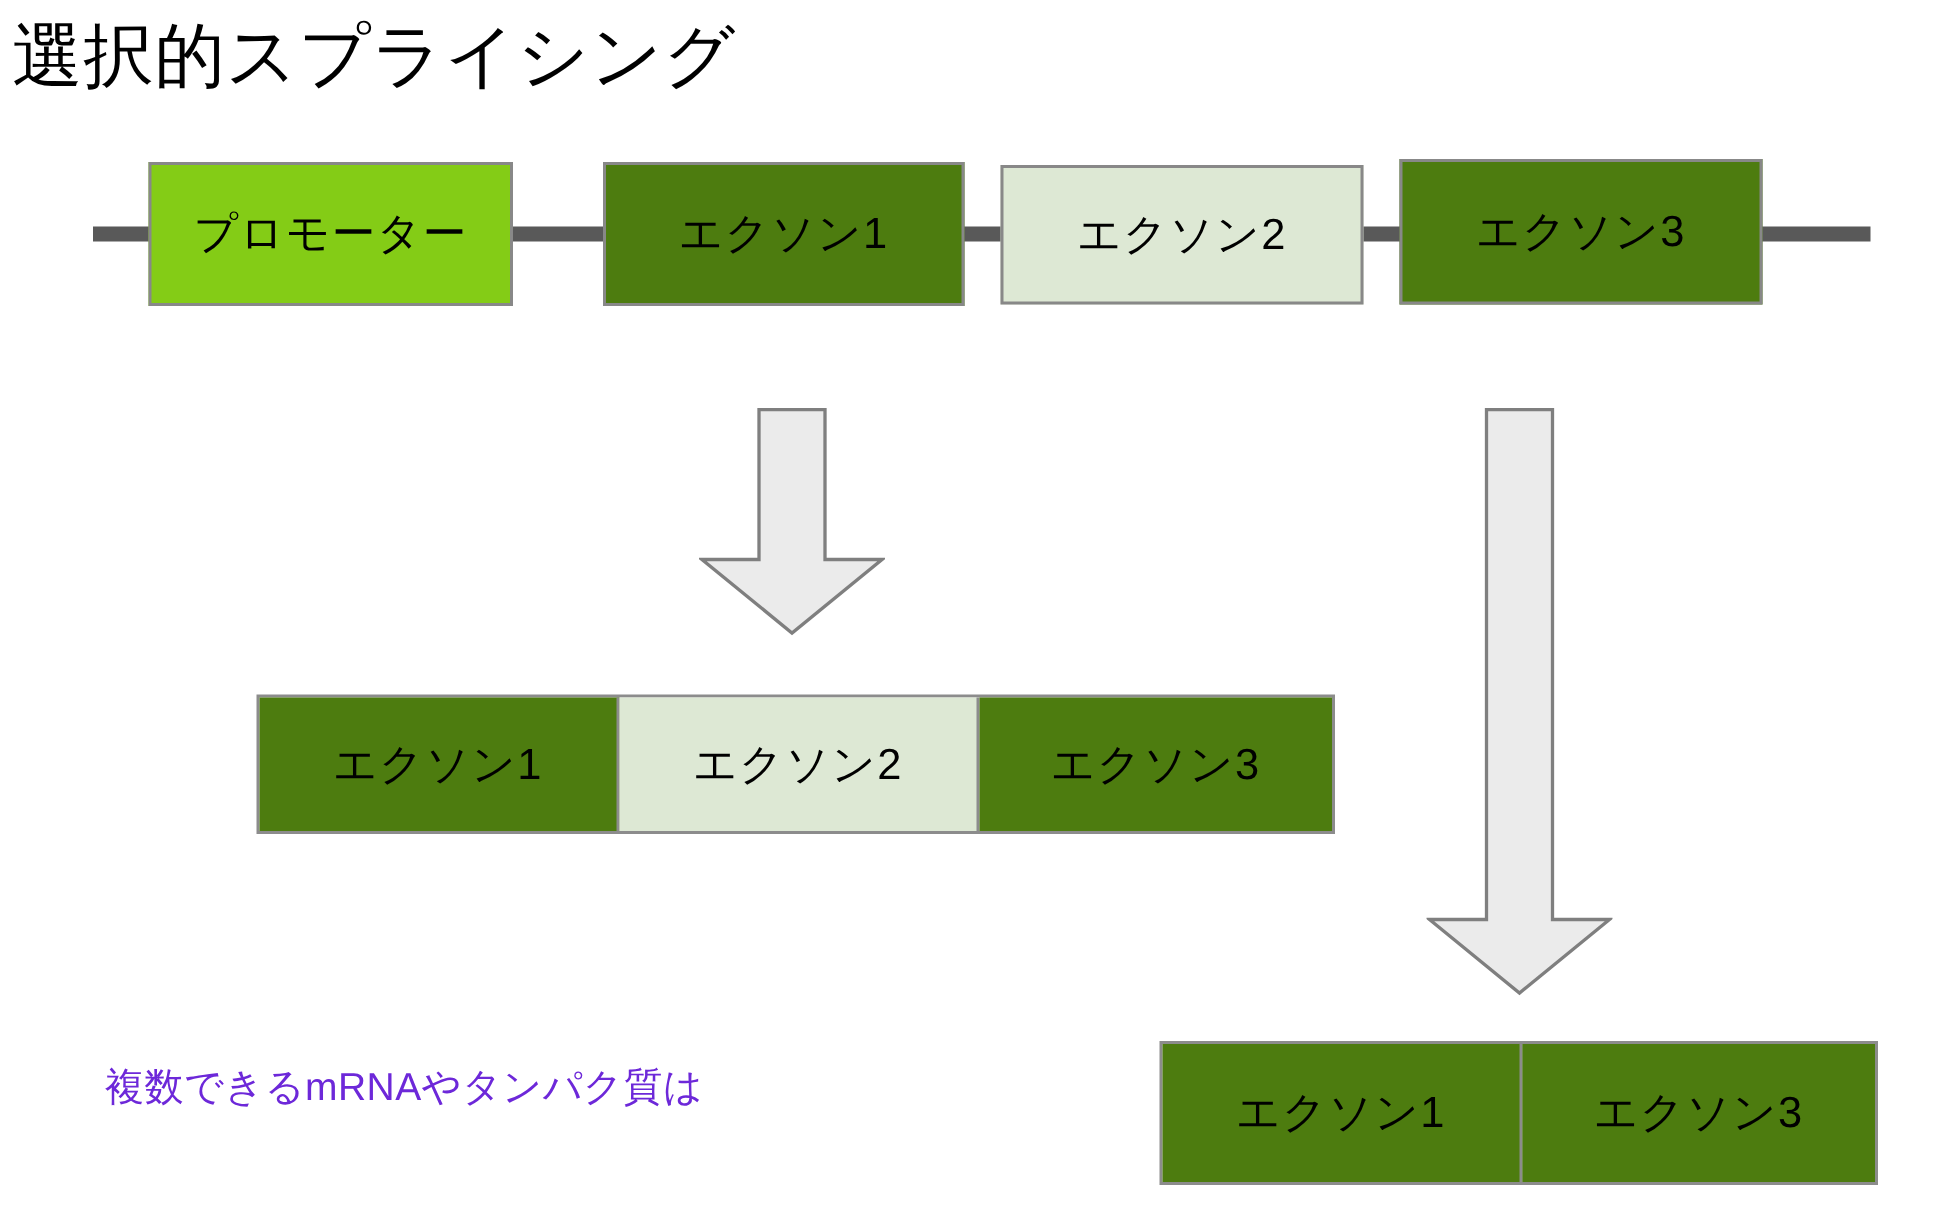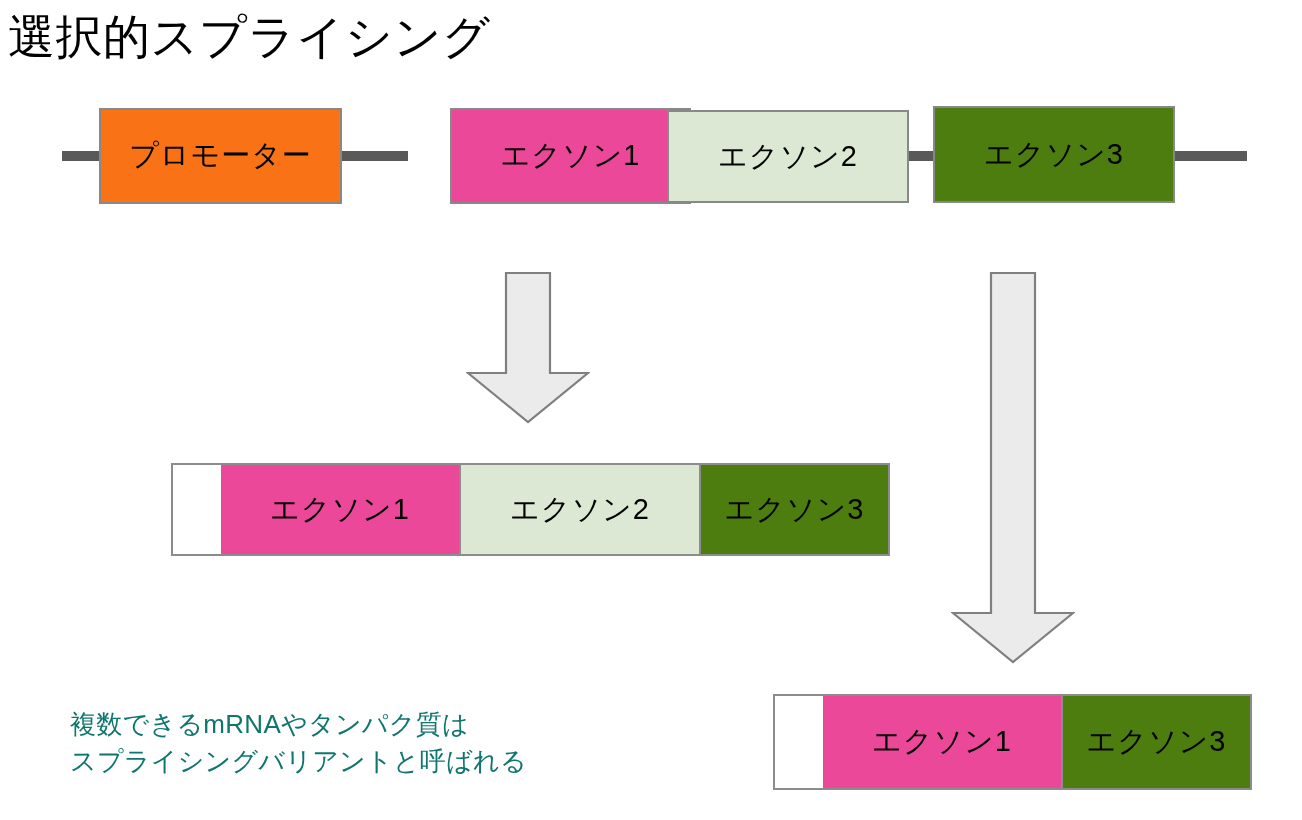--- a/index.html
+++ b/index.html
@@ -33,22 +33,22 @@
     position: absolute;
     border: 2px solid #888888;
     display: flex;
     align-items: center;
     justify-content: center;
     font-size: 29px;
     color: #000000;
     white-space: nowrap;
     letter-spacing: 1px;
   }
-  .fill-gray  { background: #f97316; }
-  .fill-blue  { background: #ec4899; margin-left: 48px; }
+  .fill-gray  { background: #84cc16; }
+  .fill-blue  { background: #4d7c0f; }
   .fill-green { background: #dde8d4; text-align: right; }
   .fill-pink  { background: #4d7c0f; }
 
   
   .mrna {
     position: absolute;
     display: flex;
     border: 2px solid #8c8c8c;
   }
   .mrna .seg {
@@ -64,21 +64,21 @@
   .mrna .seg:last-child { border-right: none; }
 
   
   .arrow { position: absolute; }
   .arrow svg { display: block; width: 100%; height: 100%; }
 
   .caption {
     position: absolute;
     font-size: 26px;
     line-height: 1.42;
-    color: #0f766e;
+    color: #6d28d9;
     white-space: nowrap;
     letter-spacing: 0.3px;
   }
 </style>
 </head>
 <body>
 
 <div id="slide">
 
   <div class="title">選択的スプライシング</div>
@@ -132,16 +132,15 @@
     <div class="seg fill-blue" style="width:240px;">
       <span>エクソン1</span>
     </div>
     <div class="seg fill-pink" style="flex:1;">
       <span>エクソン3</span>
     </div>
   </div>
 
   <div class="caption" style="left:70px; top:706px;">
     <div>複数できるmRNAやタンパク質は</div>
-    <div>スプライシングバリアントと呼ばれる</div>
   </div>
 
 </div>
 
 </body></html>

